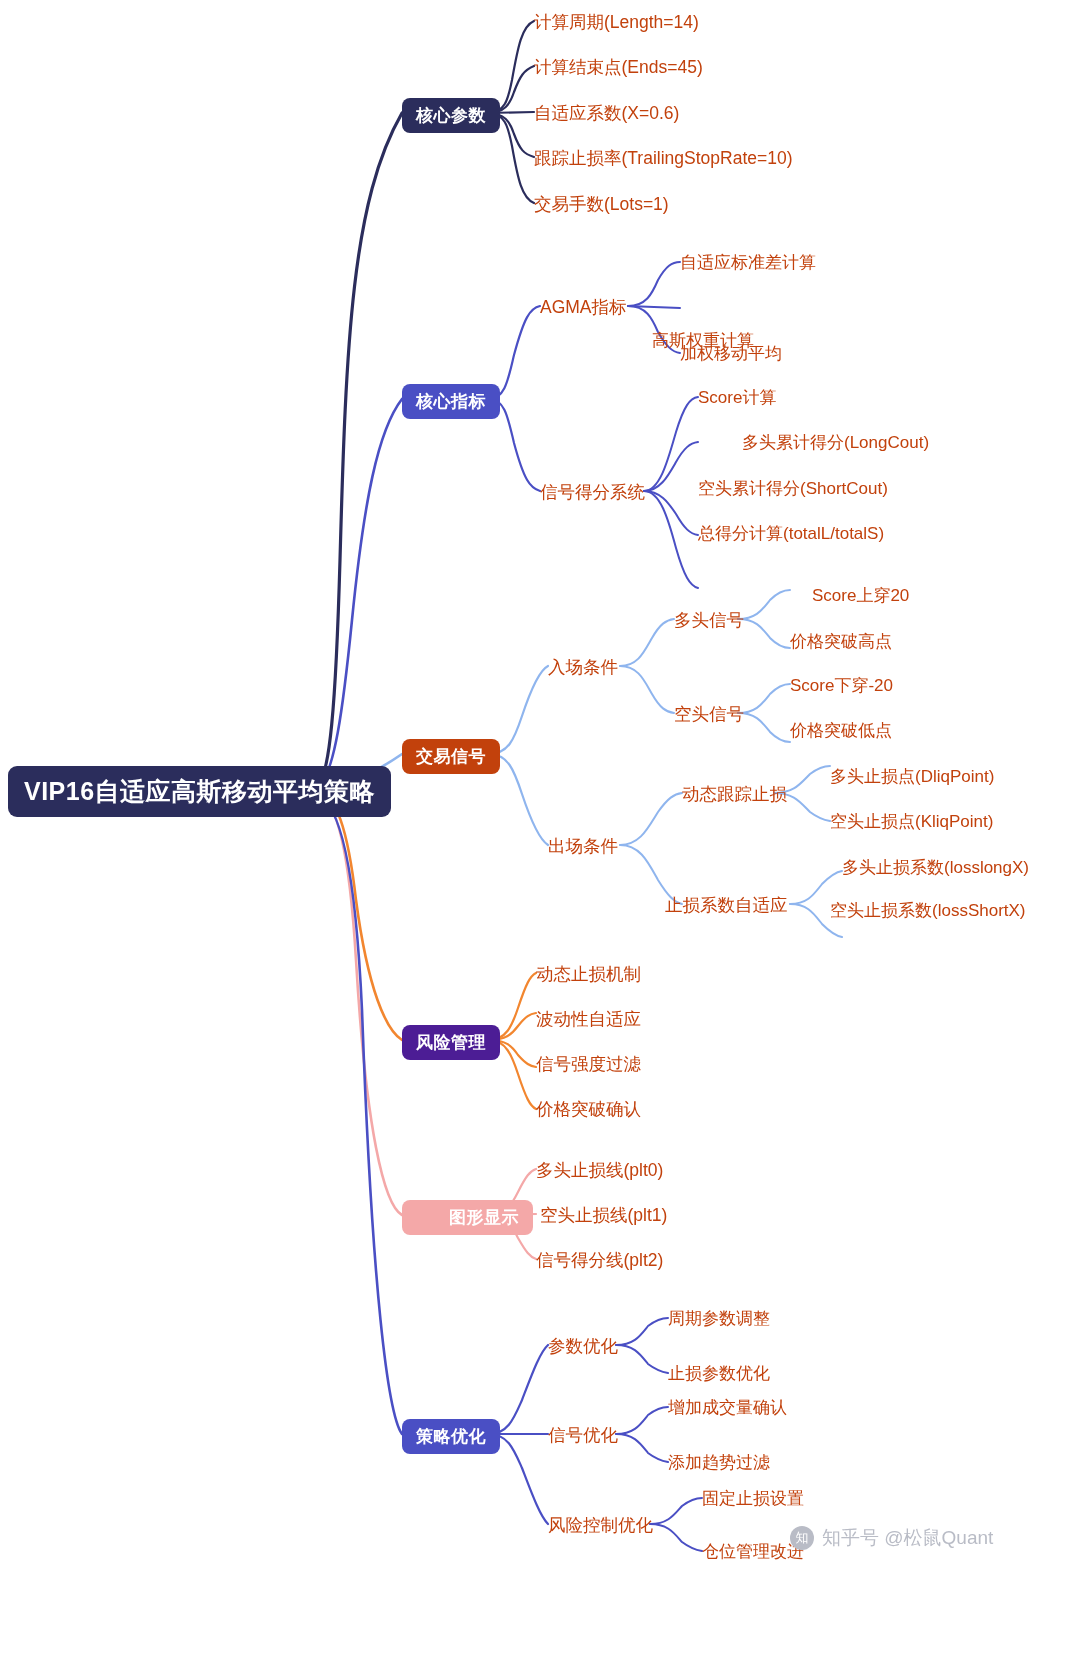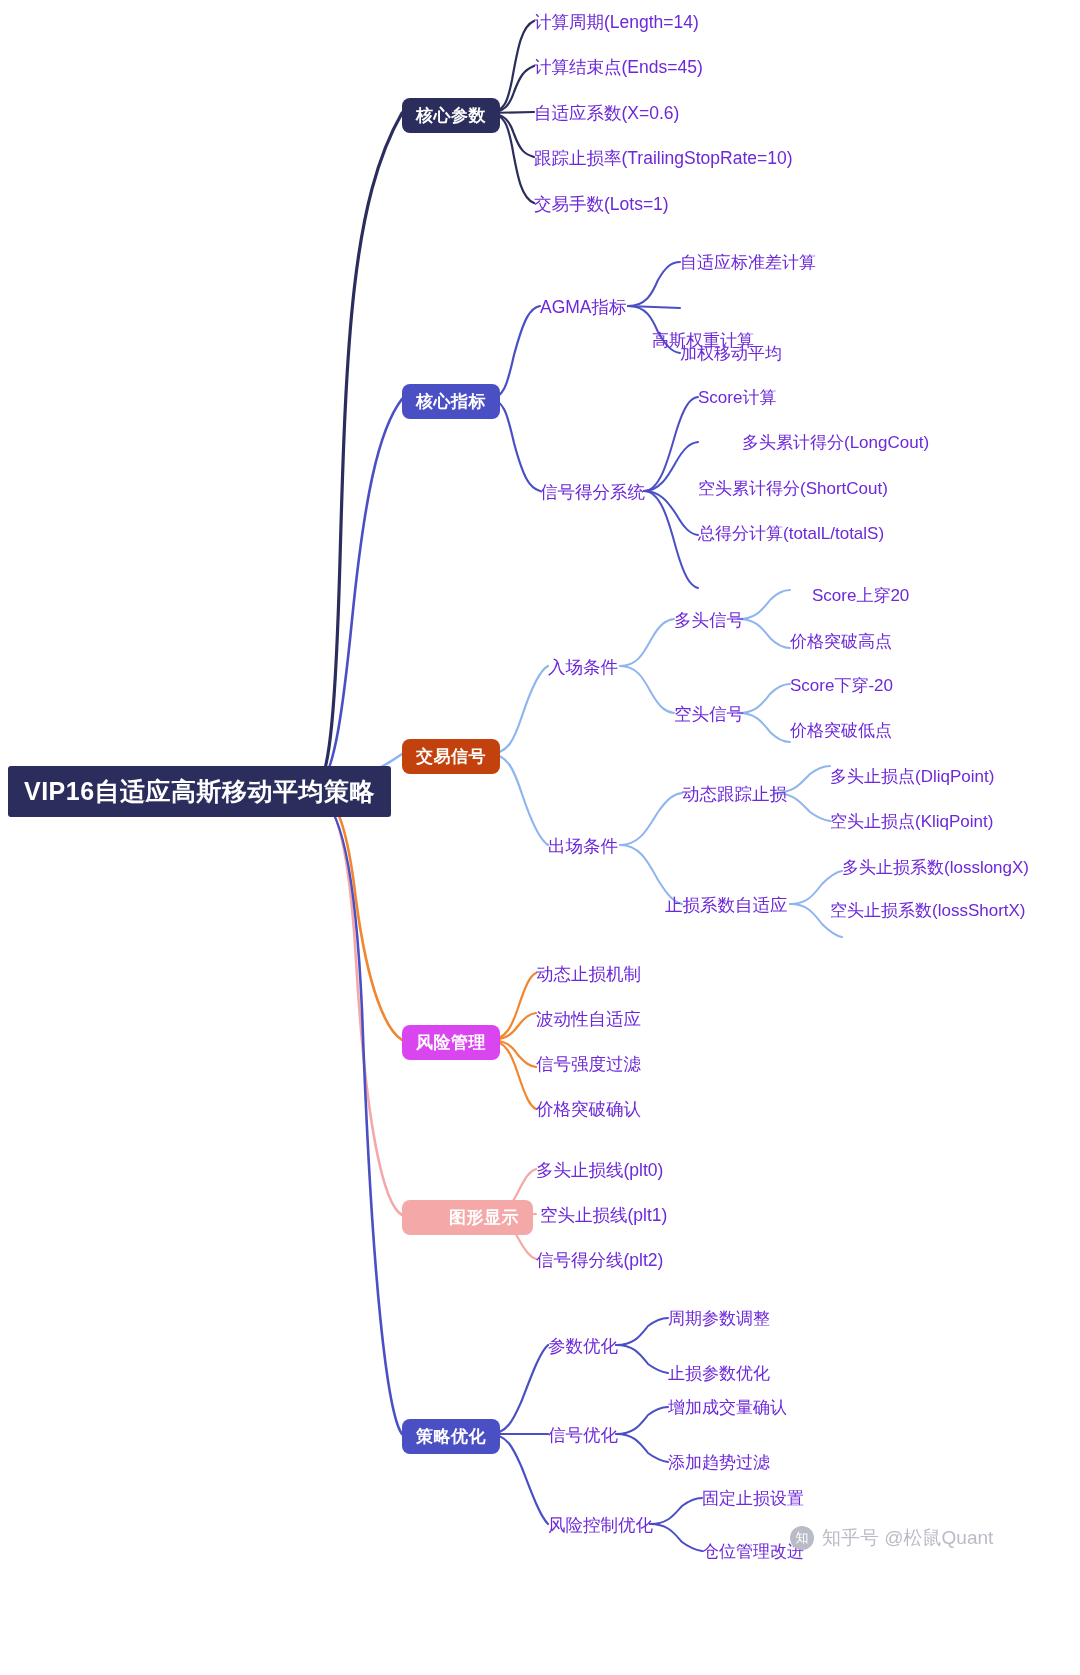--- a/index.html
+++ b/index.html
@@ -11,38 +11,38 @@
   }
   #canvas { position:absolute; inset:0; width:1080px; height:1675px; }
   svg.links { position:absolute; left:0; top:0; width:1080px; height:1675px; pointer-events:none; }
 
   .node { position:absolute; white-space:nowrap; }
 
   
   .root {
     background:#2b2d5c; color:#ffffff;
     font-size:25px; font-weight:bold;
-    padding:9px 16px; border-radius:3px;
+    padding:9px 16px; border-radius:9px;
     letter-spacing:0.5px;
   }
 
   
   .pill {
     color:#ffffff; font-size:17px; font-weight:bold;
     padding:6px 14px; border-radius:8px;
     letter-spacing:0.5px;
   }
   .pill.navy   { background:#2b2d5c; }
   .pill.indigo { background:#4a4fc4; }
   .pill.sky    { background:#c2410c; }
-  .pill.orange { background:#d946ef; }
+  .pill.orange { background:#4c1d95; }
   .pill.pink   { background:#f4a8a8;padding-left:47px; }
 
   
-  .lbl { font-size:17px; color:#6d28d9; }
+  .lbl { font-size:17px; color:#c2410c; }
   .lbl.l2 { font-size:17.5px; }
   .lbl.l3 { font-size:17px; }
 
   
   .watermark {
     position:absolute; display:flex; align-items:center; gap:8px;
     color:#b9bcc6; font-size:19px;
   }
   .wm-badge {
     width:24px; height:24px; border-radius:50%;

